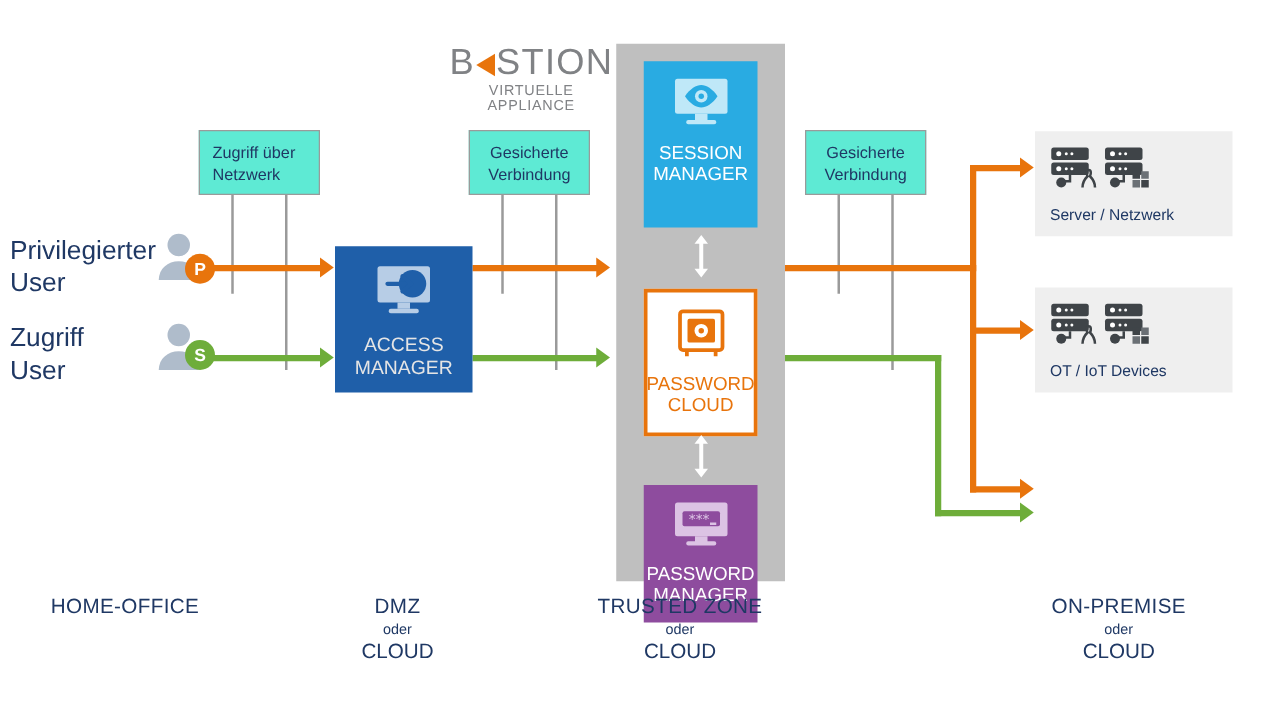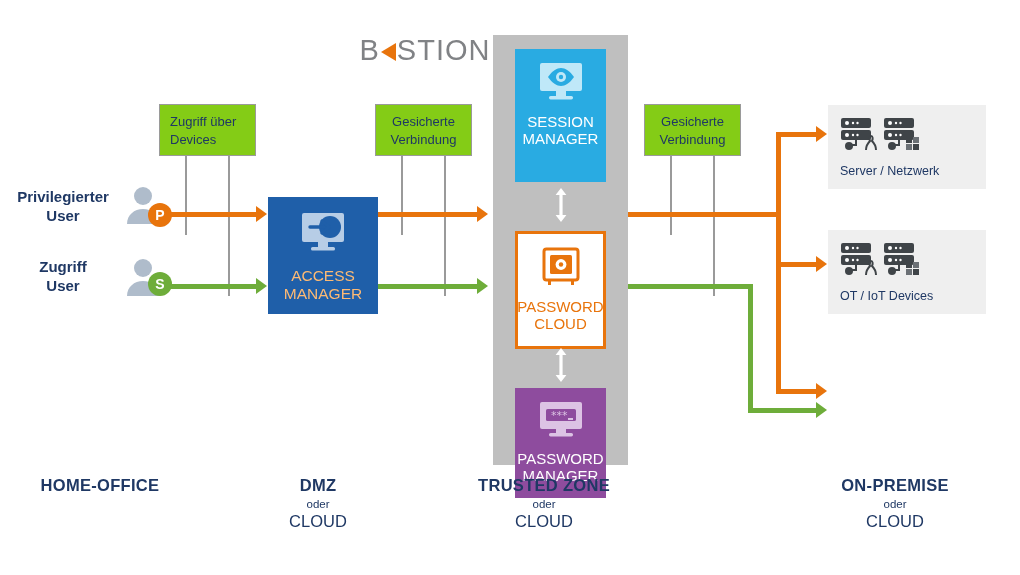--- a/index.html
+++ b/index.html
@@ -14,48 +14,48 @@
   
   .logo{position:absolute;left:360px;top:36px;width:130px;text-align:center;}
   .logo-word{font-size:29px;letter-spacing:1px;color:#808285;line-height:1;
              display:flex;align-items:center;justify-content:center;}
   .logo-tri{display:inline-block;width:0;height:0;margin:0 1px;
             border-top:9px solid transparent;border-bottom:9px solid transparent;
             border-right:15px solid #E8740C;position:relative;top:1px;}
   .logo-sub{font-size:11.5px;letter-spacing:.6px;color:#808285;margin-top:2px;}
 
   
-  .note-box{position:absolute;background:#84cc16;border:1px solid #9a9a9a;
+  .note-box{position:absolute;background:#5eead4;border:1px solid #9a9a9a;
             color:#1F3864;font-size:13px;line-height:1.35;box-sizing:border-box;
             padding:8px 10px;}
   .pipe{position:absolute;width:2px;background:#9a9a9a;}
 
   .line-h{position:absolute;height:5px;}
   .line-v{position:absolute;width:5px;}
   .orange{background:#E8740C;}
   .green{background:#6EAD3A;}
 
   .arrow-r{position:absolute;width:0;height:0;
            border-top:8px solid transparent;border-bottom:8px solid transparent;}
   .arrow-r.orange{background:none;border-left:11px solid #E8740C;}
   .arrow-r.green{background:none;border-left:11px solid #6EAD3A;}
 
   
-  .user-label{position:absolute;text-align:center;color:#1F3864;
-              font-size:15px;font-weight:bold;line-height:1.25;}
+  .user-label{position:absolute;text-align:left;color:#1F3864;
+              font-size:21px;font-weight:normal;line-height:1.25;}
   .person{position:absolute;width:34px;height:38px;}
   .badge{position:absolute;width:24px;height:24px;border-radius:50%;
          color:#fff;font-size:14px;font-weight:bold;
          display:flex;align-items:center;justify-content:center;}
   .badge.p{background:#E8740C;}
   .badge.s{background:#6EAD3A;}
 
   
   .am{position:absolute;left:268px;top:197px;width:110px;height:117px;
-      background:#1F5FA9;color:#fdba74;display:flex;flex-direction:column;
+      background:#1F5FA9;color:#e5e5e5;display:flex;flex-direction:column;
       align-items:center;justify-content:flex-start;padding-top:14px;
       box-sizing:border-box;}
   .am-title{font-size:15.5px;line-height:1.15;text-align:center;margin-top:8px;}
 
   
   .tz{position:absolute;left:493px;top:35px;width:135px;height:430px;background:#BFBFBF;}
   .mod{position:absolute;left:22px;width:91px;box-sizing:border-box;
        display:flex;flex-direction:column;align-items:center;padding-top:12px;}
   .mod-title{font-size:15px;line-height:1.15;text-align:center;margin-top:6px;}
   .mod.session{top:14px;height:133px;background:#29ABE2;color:#fff;}
@@ -63,40 +63,41 @@
              color:#E8740C;left:22px;width:91px;}
   .mod.pwman{top:353px;height:110px;background:#8E4C9E;color:#fff;}
   .dbl-arrow{position:absolute;left:555px;width:14px;}
 
   
   .target{position:absolute;background:#EFEFEF;box-sizing:border-box;padding:12px 0 0 12px;}
   .target-label{color:#1F3864;font-size:12.5px;line-height:1.3;margin-top:6px;}
 
   
   .zone{position:absolute;text-align:center;color:#1F3864;}
-  .zone .z1{font-size:16.5px;font-weight:bold;letter-spacing:.3px;}
+  .zone .z1{font-size:16.5px;font-weight:normal;letter-spacing:.3px;}
   .zone .z2{font-size:11.5px;margin-top:3px;}
   .zone .z3{font-size:16.5px;font-weight:normal;margin-top:2px;}
 </style>
 </head>
 <body>
 
 <div id="stage">
 
   <div class="logo">
     <div class="logo-word">
       <span>B</span>
       <span class="logo-tri"></span>
       <span>STION</span>
     </div>
+    <div class="logo-sub">VIRTUELLE APPLIANCE</div>
   </div>
 
   <div class="note-box" style="left:159px;top:104px;width:97px;height:52px;text-align:left;">
     <div>Zugriff über</div>
-    <div>Devices</div>
+    <div>Netzwerk</div>
   </div>
   <div class="note-box" style="left:375px;top:104px;width:97px;height:52px;text-align:center;">
     <div>Gesicherte</div>
     <div>Verbindung</div>
   </div>
   <div class="note-box" style="left:644px;top:104px;width:97px;height:52px;text-align:center;">
     <div>Gesicherte</div>
     <div>Verbindung</div>
   </div>
 

